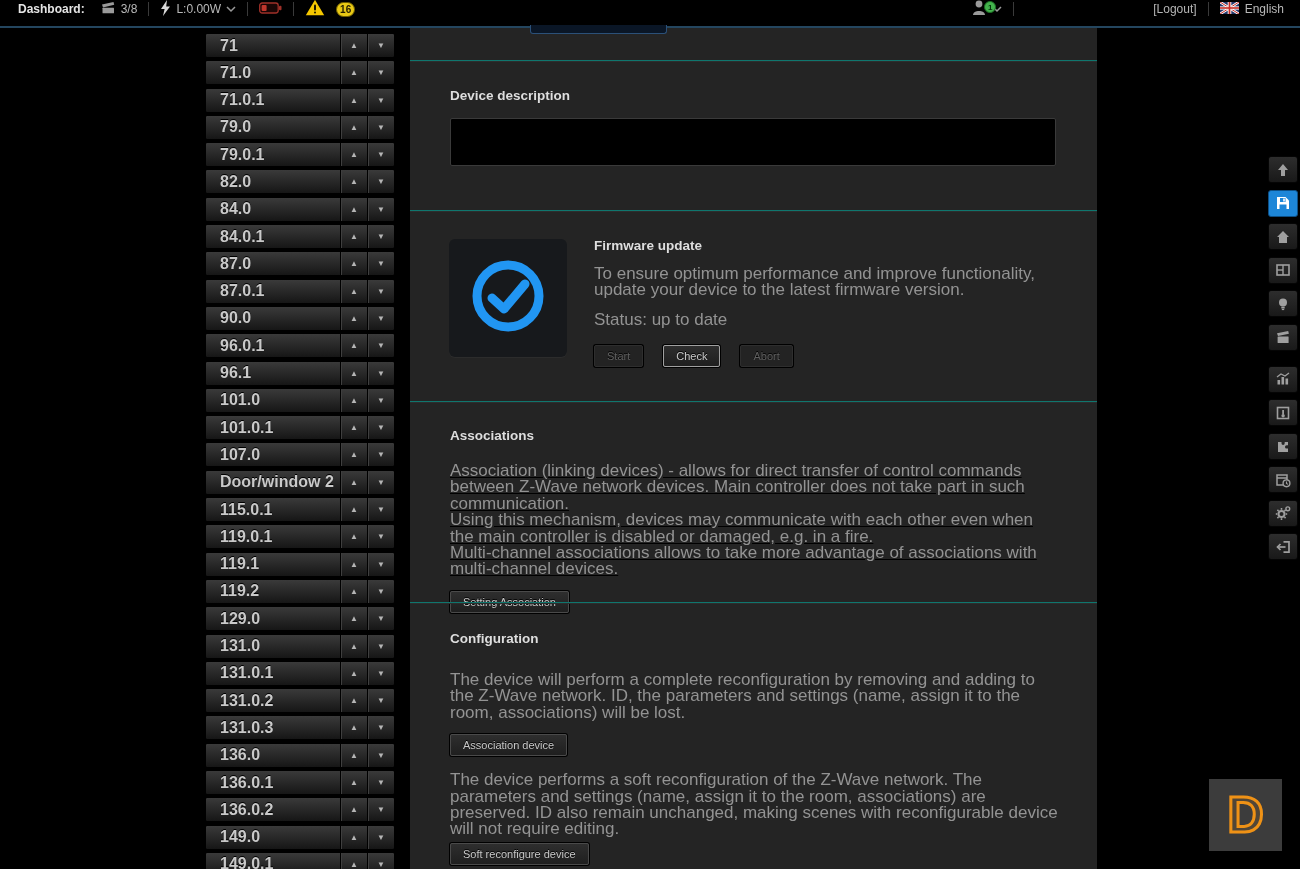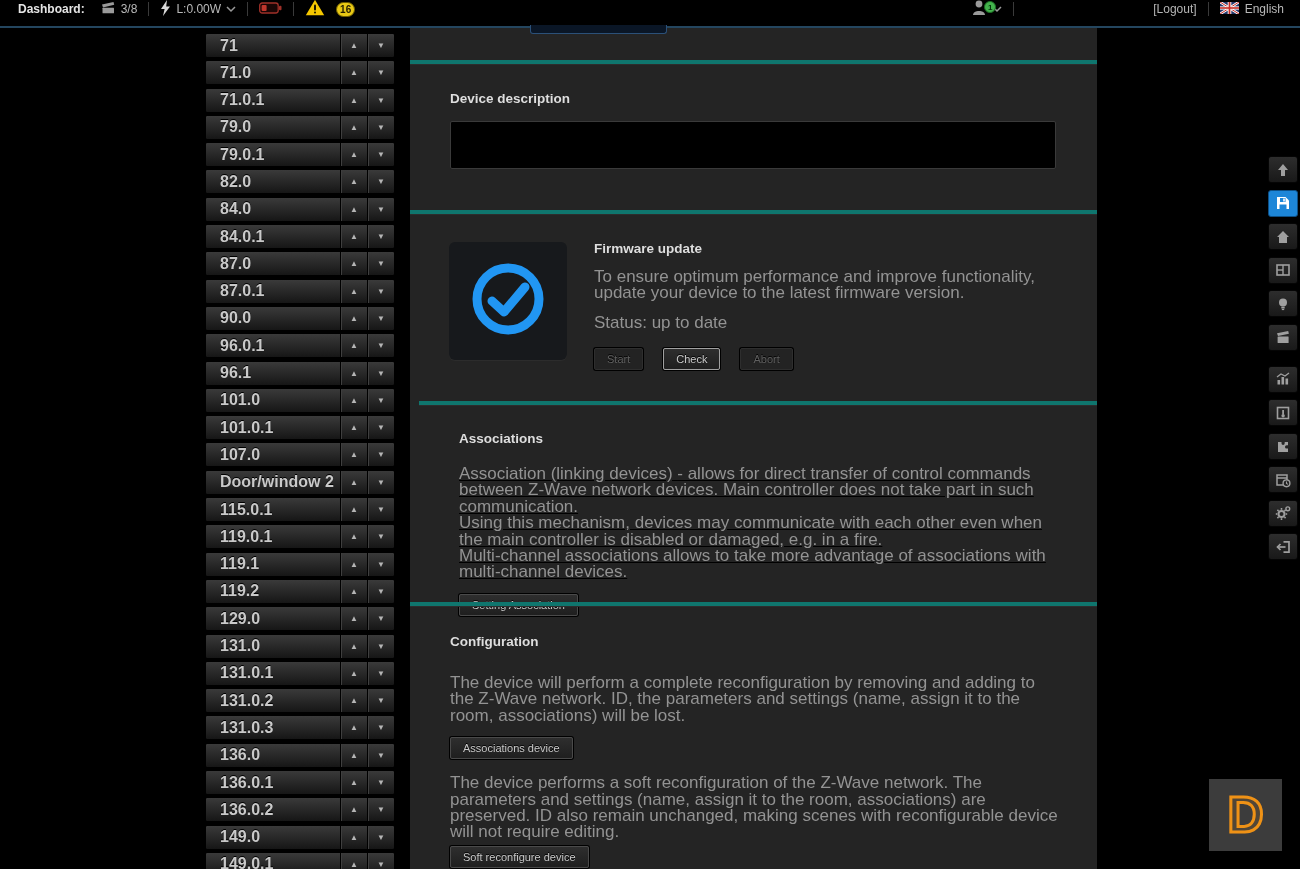--- a/index.html
+++ b/index.html
@@ -55,25 +55,25 @@
   }
   .arr{
     width:27px; display:flex; align-items:center; justify-content:center;
     color:#b5b5b5; font-size:8px; border-left:1px solid #000;
     box-shadow:inset 1px 0 0 #3f3f3f;
   }
 
   
   .main{ position:absolute; left:410px; top:28px; width:687px; height:841px; background:#242424; z-index:0; }
   .section{ position:relative; }
-  .section + .section{ border-top:4px solid #0f766e; box-shadow:inset 0 1px 0 #2d2d2d; }
+  .section + .section{ border-top:1px solid #0f766e; box-shadow:inset 0 1px 0 #2d2d2d; }
   .s0{ height:32px; }
   .s1{ height:150px; padding:27px 40px 0; }
   .s2{ height:191px; }
-  .s3{ height:201px; padding:26px 40px 0;margin-left:9px; }
+  .s3{ height:201px; padding:26px 40px 0; }
   .s4{ height:267px; padding:28px 40px 0; }
   .sec-title{ margin:0; font-size:13.5px; font-weight:bold; color:#dedede; }
   .ptext{ margin:0; font-size:17px; color:#939393; line-height:16.4px; }
 
   .desc-input{
     display:block; margin-top:15px; width:606px; height:48px; background:#000;
     border:1px solid #3a3a3a; border-radius:2px; resize:none; color:#ccc;
     font-family:"Liberation Sans", sans-serif; font-size:12px; outline:none;
   }
 
@@ -416,21 +416,21 @@
       <p class="ptext">Association (linking devices) - allows for direct transfer of control commands between Z-Wave network devices. Main controller does not take part in such communication.</p>
       <p class="ptext">Using this mechanism, devices may communicate with each other even when the main controller is disabled or damaged, e.g. in a fire.</p>
       <p class="ptext">Multi-channel associations allows to take more advantage of associations with multi-channel devices.</p>
     </div>
     <button class="btn assoc-btn">Setting Association</button>
   </div>
 
   <div class="section s4">
     <h2 class="sec-title">Configuration</h2>
     <p class="ptext cfg-p1">The device will perform a complete reconfiguration by removing and adding to the Z-Wave network. ID, the parameters and settings (name, assign it to the room, associations) will be lost.</p>
-    <button class="btn cfg-b1">Associations device</button>
+    <button class="btn cfg-b1">Association device</button>
     <p class="ptext cfg-p2">The device performs a soft reconfiguration of the Z-Wave network. The parameters and settings (name, assign it to the room, associations) are preserved. ID also remain unchanged, making scenes with reconfigurable device will not require editing.</p>
     <button class="btn cfg-b2">Soft reconfigure device</button>
     <br>
     <button class="btn cfg-b3">Read configuration</button>
   </div>
 
 </div>
 
 <div class="right-toolbar" id="right-toolbar">
     <div class="tbtn">

